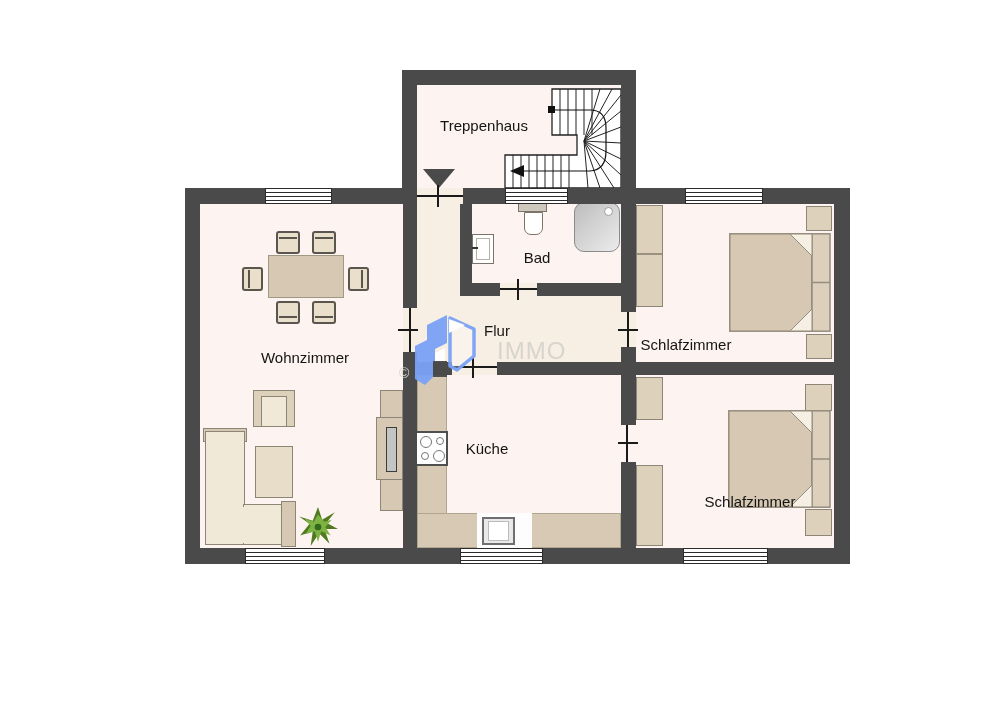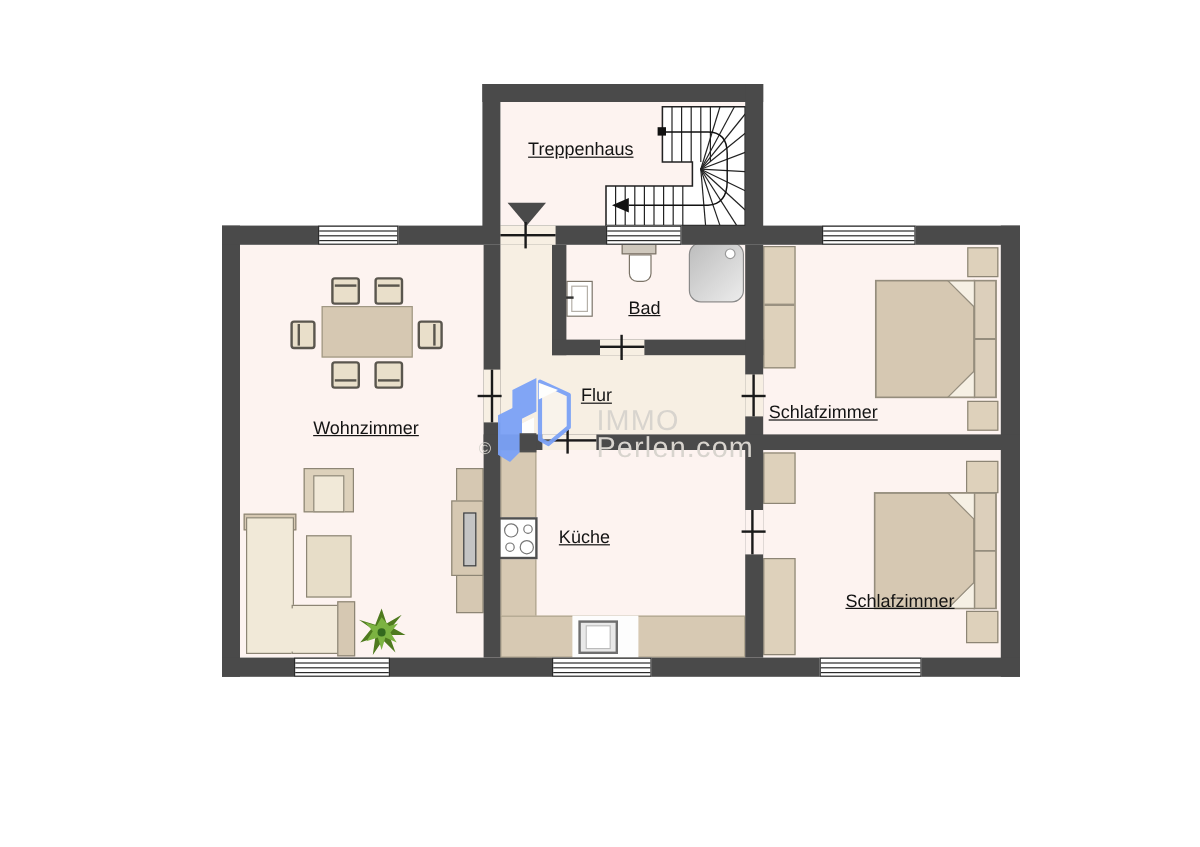--- a/index.html
+++ b/index.html
@@ -19,21 +19,21 @@
   .lightfurn{position:absolute;background:var(--furniture-light,#f1e9d8);border:1.5px solid #8d8575;box-sizing:border-box;z-index:5;}
   .counter{position:absolute;background:var(--counter,#d7c9b3);border:1px solid #b0a68f;box-sizing:border-box;z-index:4;}
   .chair{position:absolute;background:#e9dfca;border:2px solid #5a564e;border-radius:3px;box-sizing:border-box;z-index:5;}
   .chair i{position:absolute;background:#5a564e;}
   .chair.n i{left:1px;right:1px;top:4px;height:2px;}
   .chair.s i{left:1px;right:1px;bottom:4px;height:2px;}
   .chair.w i{top:1px;bottom:1px;left:4px;width:2px;}
   .chair.e i{top:1px;bottom:1px;right:4px;width:2px;}
   .divline{position:absolute;background:#9a9181;}
   .room-label{position:absolute;transform:translate(-50%,-50%);font-size:15px;color:#141414;
-              white-space:nowrap;z-index:20;text-decoration:underline;}
+              white-space:nowrap;z-index:20;}
   .wm-text{position:absolute;font-size:24px;color:var(--watermark-text,#d8d4ce);letter-spacing:1px;
            z-index:30;line-height:1;}
   .svgbox{position:absolute;z-index:6;}
   .stairs{z-index:4;}
   .arrow-down{position:absolute;width:0;height:0;border-left:16px solid transparent;
               border-right:16px solid transparent;border-top:19px solid var(--wall,#4a4a4a);z-index:6;}
   .shower{position:absolute;background:linear-gradient(135deg,#bdbdbd,#ececec);
           border:1.5px solid #8a8a8a;border-radius:10px;box-sizing:border-box;z-index:5;}
   .circ{position:absolute;border-radius:50%;box-sizing:border-box;background:#fff;}
 </style>
@@ -243,16 +243,15 @@
 
   <svg class="svgbox" style="left:413px;top:313px;z-index:30;opacity:0.95;" width="70" height="76" viewBox="0 0 70 76">
     <polygon points="37,5 61,16 61,43 44,57 37,53" fill="rgba(255,255,255,0.3)" stroke="var(--logo-blue,#7ba2f7)" stroke-width="3.5" stroke-linejoin="round"></polygon>
     <polygon points="14,12 34,2 34,30 14,40" fill="var(--logo-blue,#7ba2f7)"></polygon>
     <polygon points="36,6 52,12 36,20" fill="#ffffff"></polygon>
     <polygon points="2,33 22,23 22,62 12,72 2,66" fill="var(--logo-blue,#7ba2f7)"></polygon>
     <polygon points="22,40 32,35 32,50 22,55" fill="#ffffff"></polygon>
     <rect x="20" y="48" width="14" height="16" fill="var(--wall,#4a4a4a)"></rect>
   </svg>
   <div class="wm-text" style="left:497px;top:339px;">IMMO</div>
-  <div class="wm-text" style="left:497px;top:362px;">Perlen.com</div>
   <div class="wm-text" style="left:399px;top:366px;font-size:14px;">©</div>
 
 </div>
 
 </body></html>

